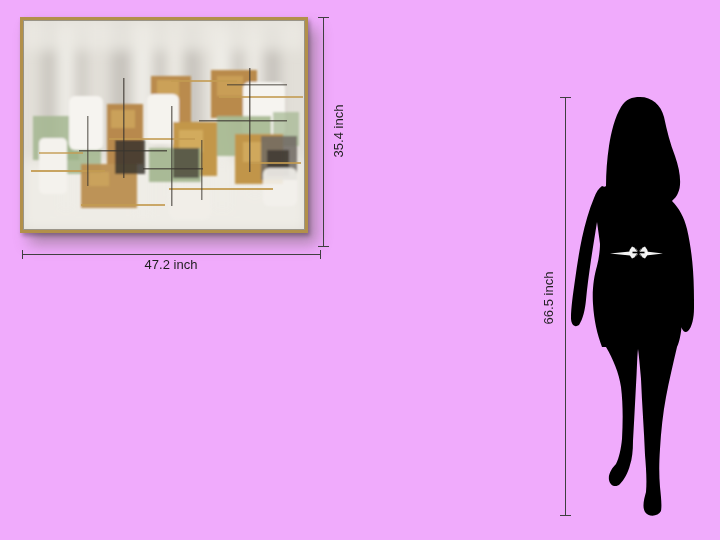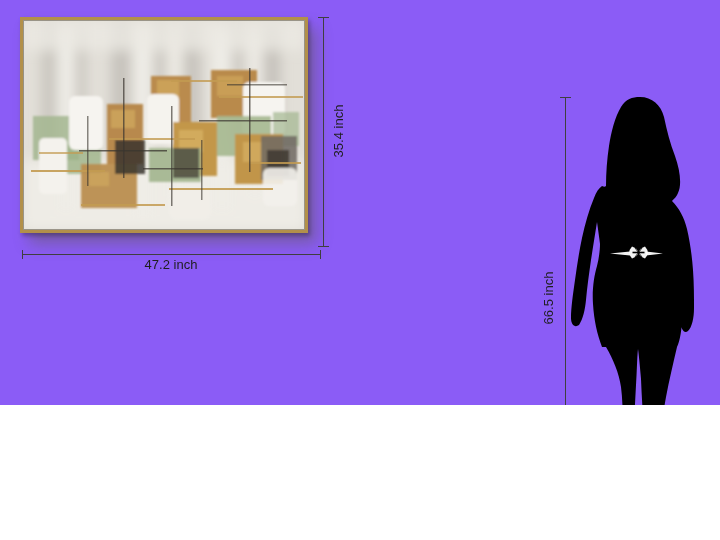--- a/index.html
+++ b/index.html
@@ -1,18 +1,18 @@
 <!DOCTYPE html>
 <html><head>
 <meta charset="utf-8">
 <style>
   html,body{margin:0;padding:0;}
   .stage{
-    position:relative;width:720px;height:405px;overflow:hidden;
-    background:#8b5cf6;
+    position:relative;width:720px;height:540px;overflow:hidden;
+    background:#f0abfc;
     font-family:"Liberation Sans", sans-serif;
   }
   
   .artwork-frame{
     position:absolute;left:20px;top:17px;width:288px;height:216px;
     box-sizing:border-box;border:3px solid #b2904a;
     background:#e2dfd8;
     box-shadow:2px 3px 4px rgba(0,0,0,.28), 9px 11px 14px rgba(95,90,80,.45);
   }
   .artwork-frame::after{ 

